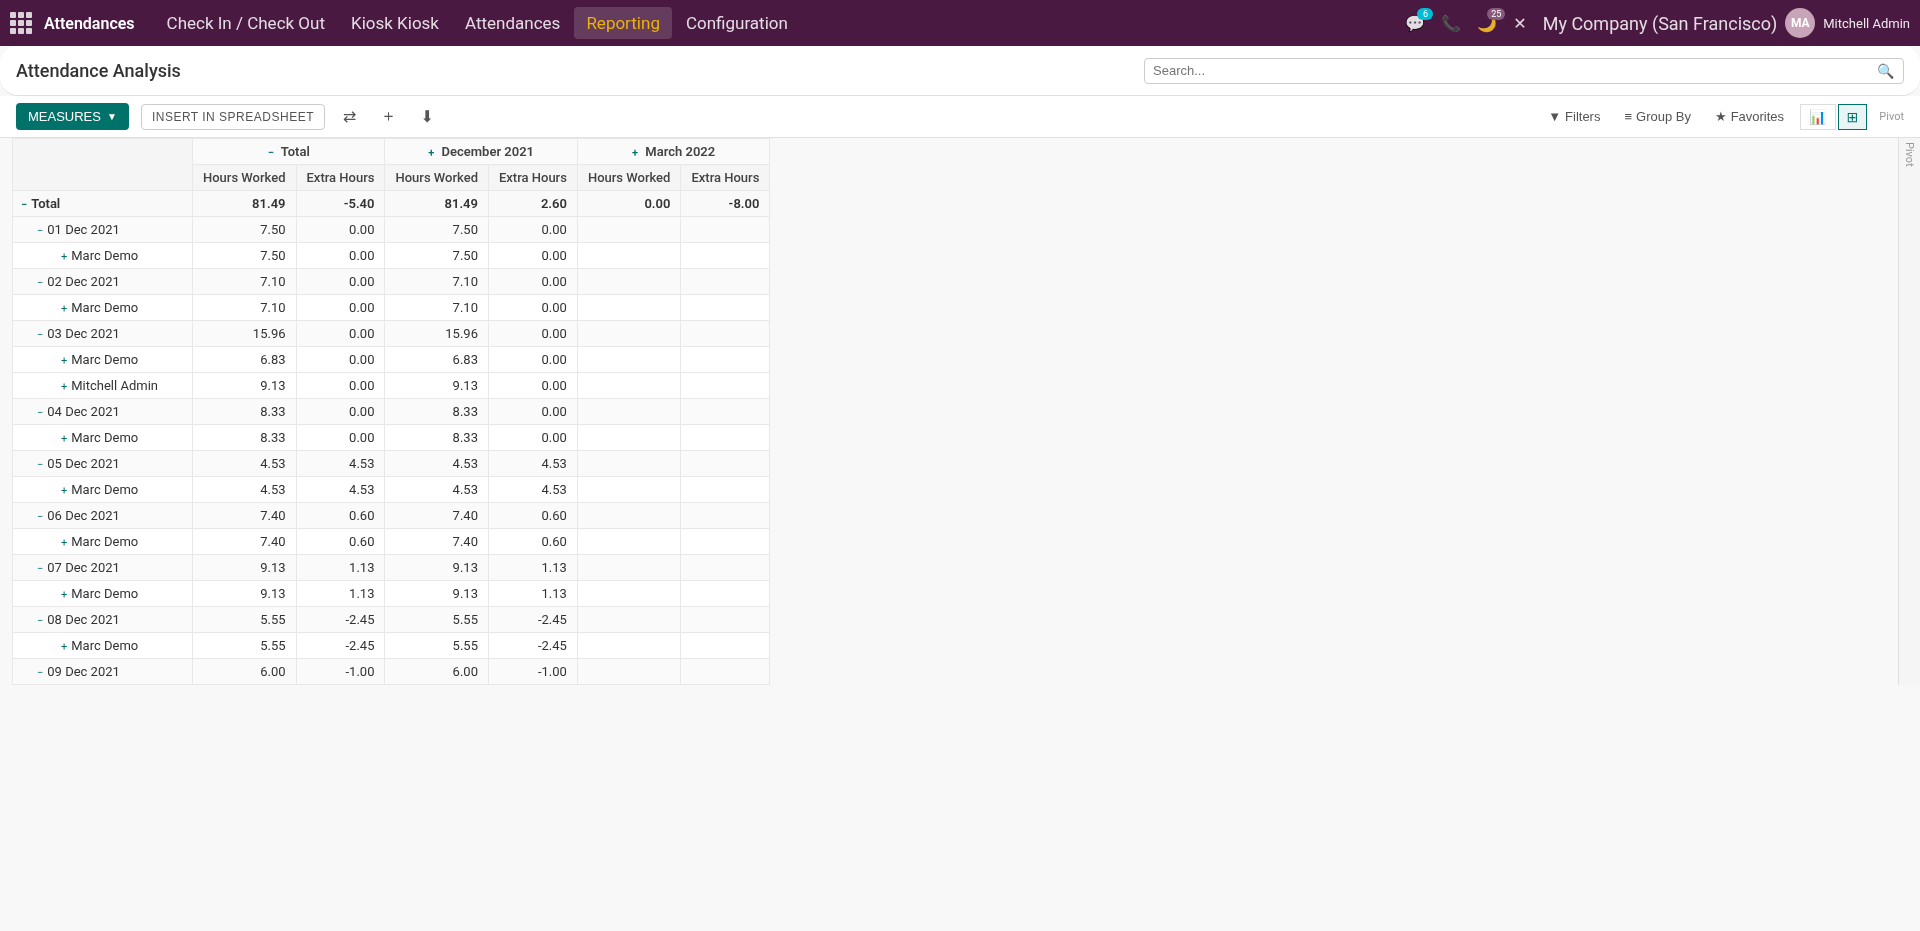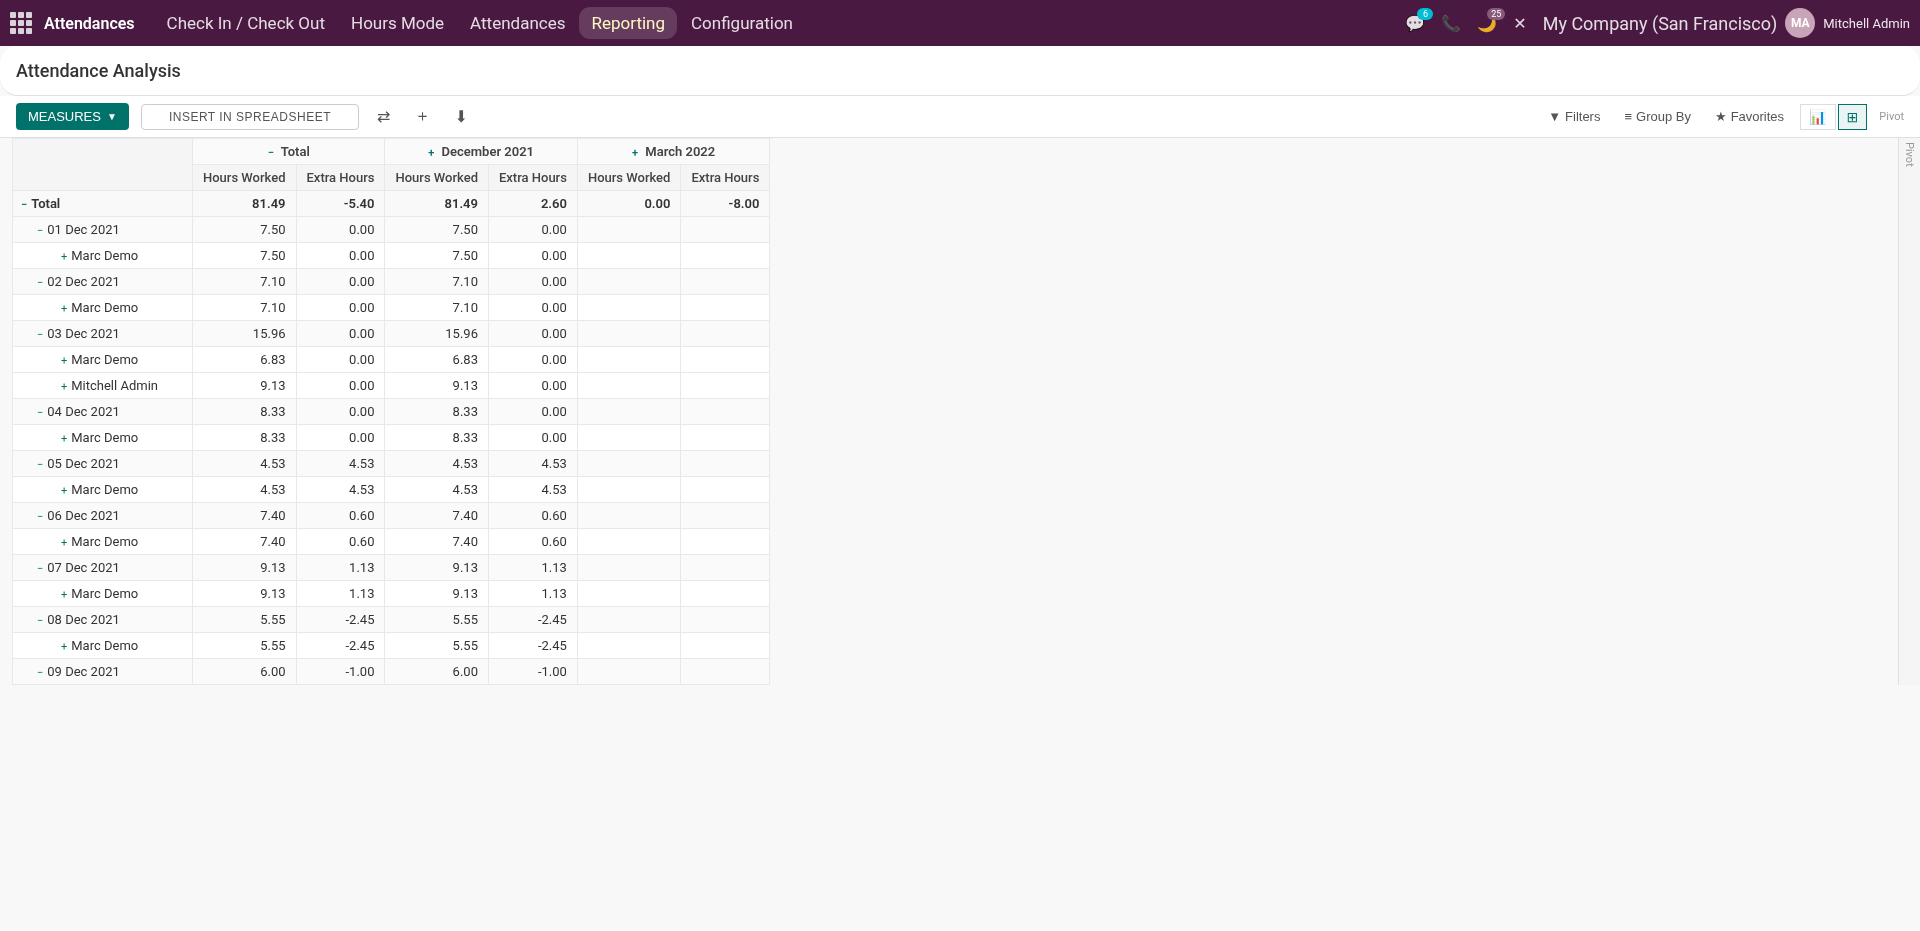--- a/index.html
+++ b/index.html
@@ -42,22 +42,21 @@
     .topnav-menu-item {
       color: rgba(255,255,255,0.85);
       padding: 6px 12px;
       border-radius: 4px;
       cursor: pointer;
       font-size: 17px;
       white-space: nowrap;
     }
     .topnav-menu-item:hover, .topnav-menu-item.active {
       background: rgba(255,255,255,0.15);
-      color: #fef9c3;
-      border-radius: 11px;
+      color: #eab308;
     }
     .topnav-right {
       display: flex;
       align-items: center;
       gap: 8px;
       margin-left: auto;
     }
     .topnav-icon-btn {
       position: relative;
       color: rgba(255,255,255,0.85);
@@ -163,21 +162,21 @@
       display: flex;
       align-items: center;
       gap: 6px;
     }
     .btn-measures .chevron { font-size: 10px; }
     .btn-insert {
       background: transparent;
       color: #555;
       border: 1px solid #ccc;
       border-radius: 4px;
-      padding: 5px 27px;
+      padding: 5px 10px;
       cursor: pointer;
       font-size: 12px;
       font-weight: 500;
       letter-spacing: 0.5px;
     }
     .toolbar-icon-btn {
       background: transparent;
       border: none;
       cursor: pointer;
       color: #555;
@@ -298,21 +297,21 @@
     <span></span>
       <span></span>
       <span></span>
     <span></span>
       <span></span>
       <span></span>
   </div>
   <span class="topnav-app-title">Attendances</span>
   <div class="topnav-menu">
     <span class="topnav-menu-item">Check In / Check Out</span>
-    <span class="topnav-menu-item">Hours Mode</span>
+    <span class="topnav-menu-item">Kiosk Kiosk</span>
     <span class="topnav-menu-item">Attendances</span>
     <span class="topnav-menu-item active">Reporting</span>
     <span class="topnav-menu-item">Configuration</span>
   </div>
   <div class="topnav-right">
     <div class="topnav-icon-btn">
       <span>💬</span>
       <span class="badge badge-teal">6</span>
     </div>
     <div class="topnav-icon-btn">
@@ -326,20 +325,24 @@
       <span>✕</span>
     </div>
     <span class="topnav-company">My Company (San Francisco)</span>
     <div class="topnav-avatar">MA</div>
     <span class="topnav-username">Mitchell Admin</span>
   </div>
 </nav>
 
 <div class="subheader">
   <span class="page-title">Attendance Analysis</span>
+  <div class="search-bar" style="margin-left: auto; max-width: 760px; width: 60%;">
+    <input type="text" placeholder="Search..." style="">
+    <span class="search-icon">🔍</span>
+  </div>
 </div>
 
 <div class="toolbar">
   <button class="btn-measures">
     <span>MEASURES</span>
     <span class="chevron">▼</span>
   </button>
   <button class="btn-insert">INSERT IN SPREADSHEET</button>
   <button class="toolbar-icon-btn">
     <span>⇄</span>

